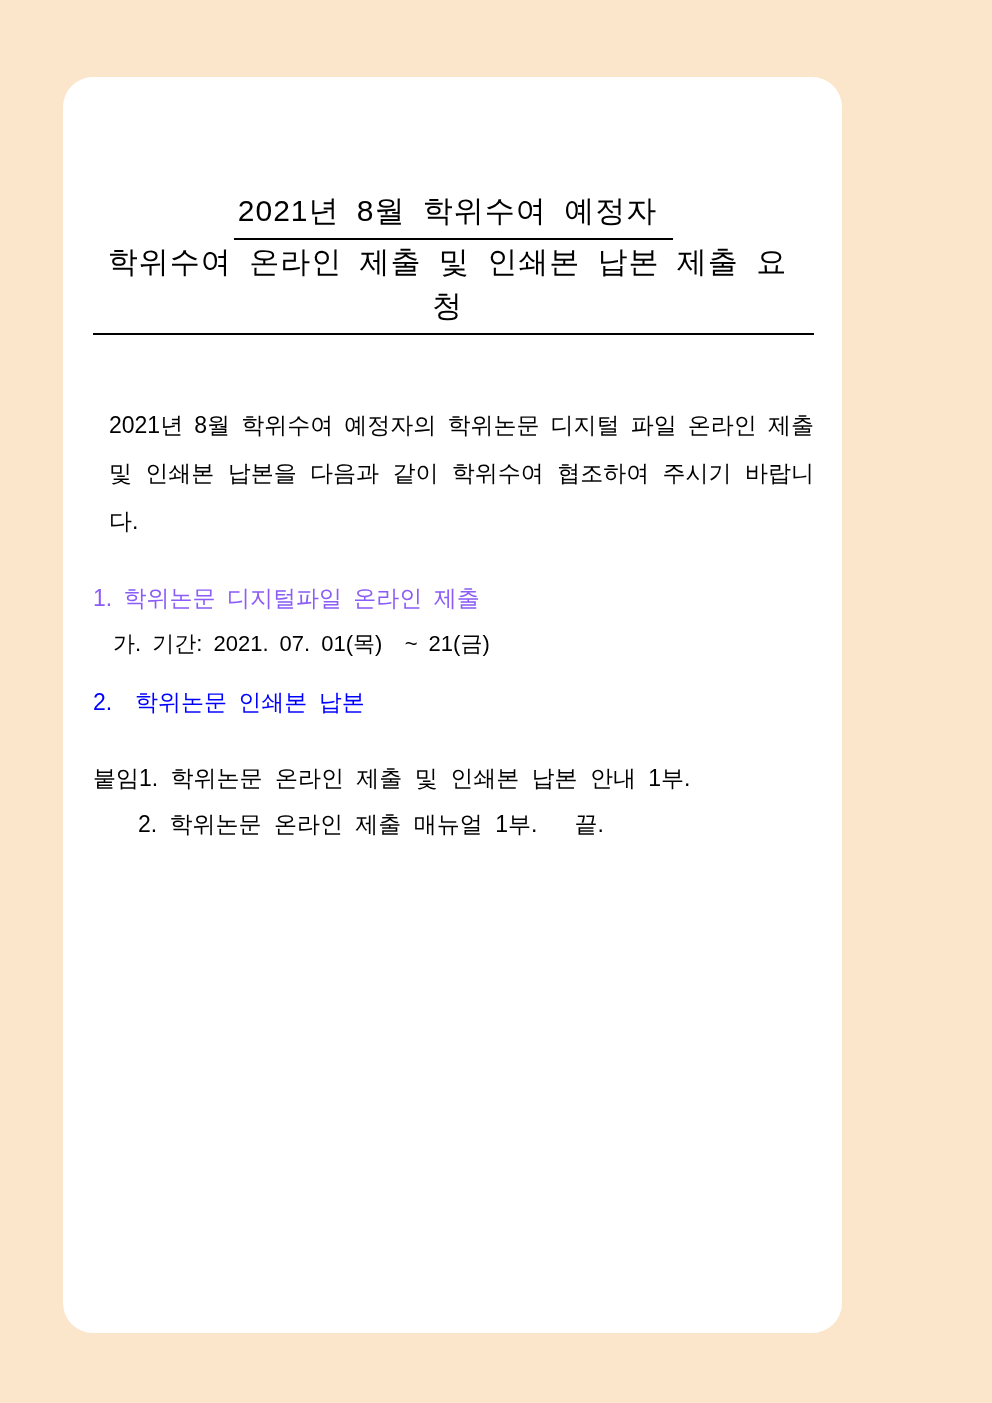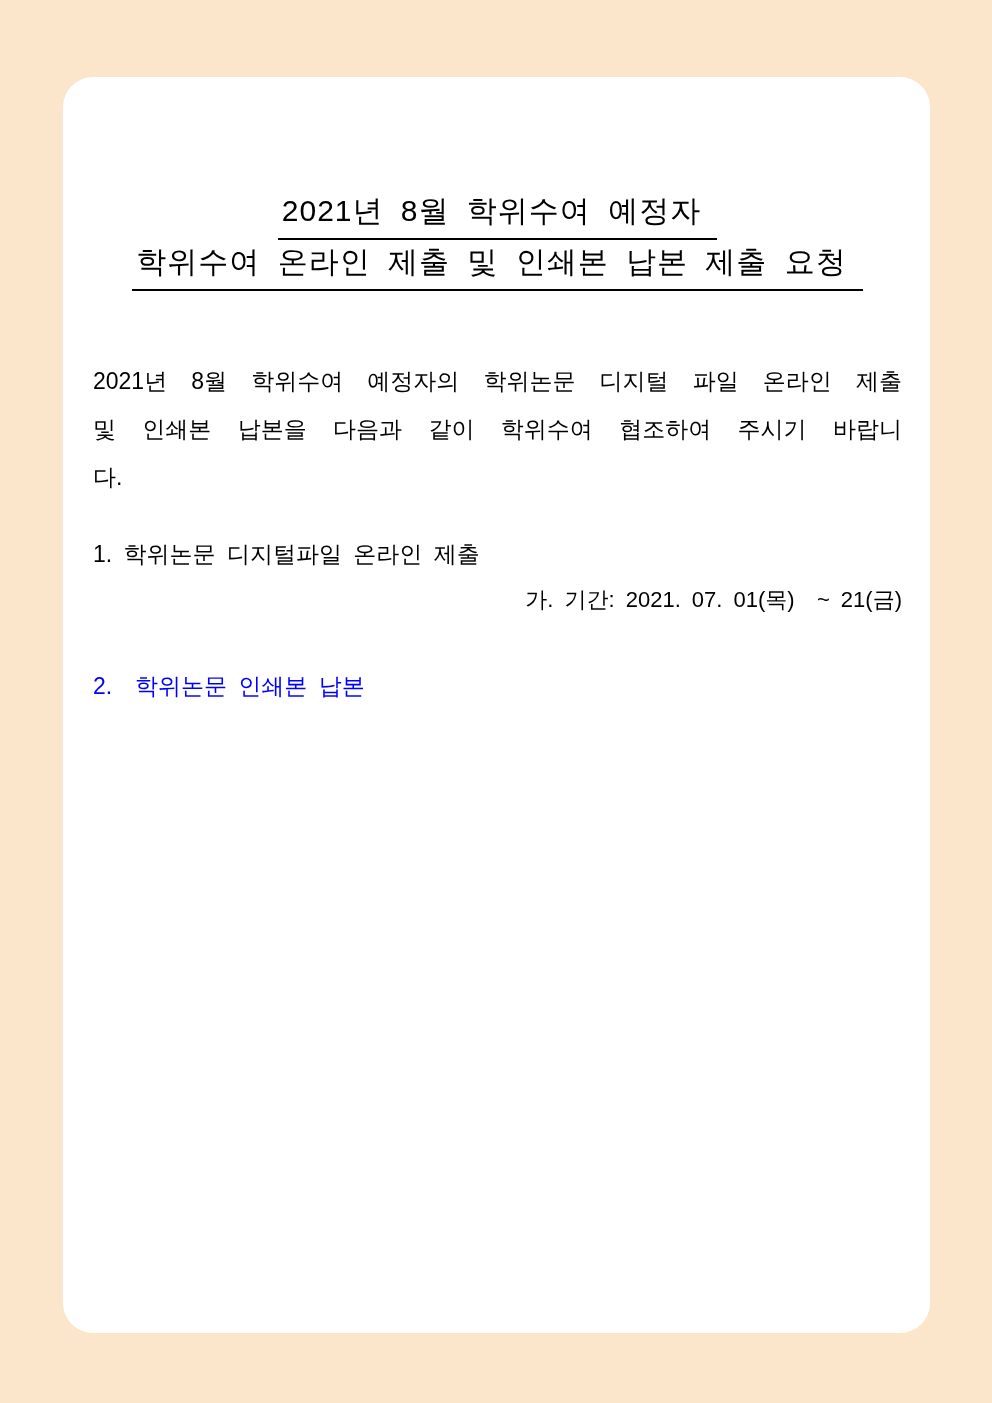--- a/index.html
+++ b/index.html
@@ -16,21 +16,21 @@
   .page {
     position: absolute;
     left: 0; top: 0;
     width: 992px;
     height: 1403px;
   }
   .card {
     position: absolute;
     left: 63px;
     top: 77px;
-    width: 867px;
+    width: 779px;
     height: 1256px;
     background: #ffffff;
     border-radius: 30px;
     box-sizing: border-box;
     padding: 0 28px 16px 30px;
     overflow: hidden;
   }
   .text-line {
     white-space: pre-wrap;
   }
@@ -47,37 +47,37 @@
     display: inline-block;
     border-bottom: 2px solid #000000;
     padding: 0 16px 5px 4px;
     white-space: pre-wrap;
   }
   .intro {
     margin-top: 66px;
     font-size: 23px;
     line-height: 48px;
     word-spacing: 4px;
+    margin-left: 16px;
   }
   .intro .just {
     text-align: justify;
     text-align-last: justify;
   }
   .section {
     font-size: 23px;
     line-height: 42px;
   }
   .section-1 { margin-top: 32px; }
-  .section-2 { margin-top: 44px; }
+  .section-2 { margin-top: 16px; }
   .section-heading {
     word-spacing: 5px;
   }
   .section-items {
     margin-top: 4px;
-    text-align: right;
   }
   .section-item {
     padding-left: 20px;
     font-size: 22px;
     word-spacing: 5px;
   }
   .attachments {
     margin-top: 32px;
     font-size: 23px;
     line-height: 46px;
@@ -110,26 +110,30 @@
       </div>
     </div>
 
     <div class="intro">
       <div class="text-line just">2021년 8월 학위수여 예정자의 학위논문 디지털 파일 온라인 제출</div>
       <div class="text-line just">및 인쇄본 납본을 다음과 같이 학위수여 협조하여 주시기 바랍니</div>
       <div class="text-line">다.</div>
     </div>
 
     <div class="section section-1">
-      <div class="section-heading text-line" style="color: #000000;">1. 학위논문 디지털파일 온라인 제출</div>
+      <div class="section-heading text-line" style="color: #8b5cf6;">1. 학위논문 디지털파일 온라인 제출</div>
       <div class="section-items">
         <div class="section-item text-line">가. 기간: 2021. 07. 01(목)  ~ 21(금)</div>
       </div>
     </div>
 
     <div class="section section-2">
       <div class="section-heading text-line" style="color: rgb(0, 0, 255);">2.  학위논문 인쇄본 납본</div>
     </div>
 
+    <div class="attachments">
+      <div class="attachment-line text-line">붙임1. 학위논문 온라인 제출 및 인쇄본 납본 안내 1부.</div>
+      <div class="attachment-line indent text-line">2. 학위논문 온라인 제출 매뉴얼 1부.   끝.</div>
+    </div>
 
 
   </div>
 </div>
 
 </body></html>

